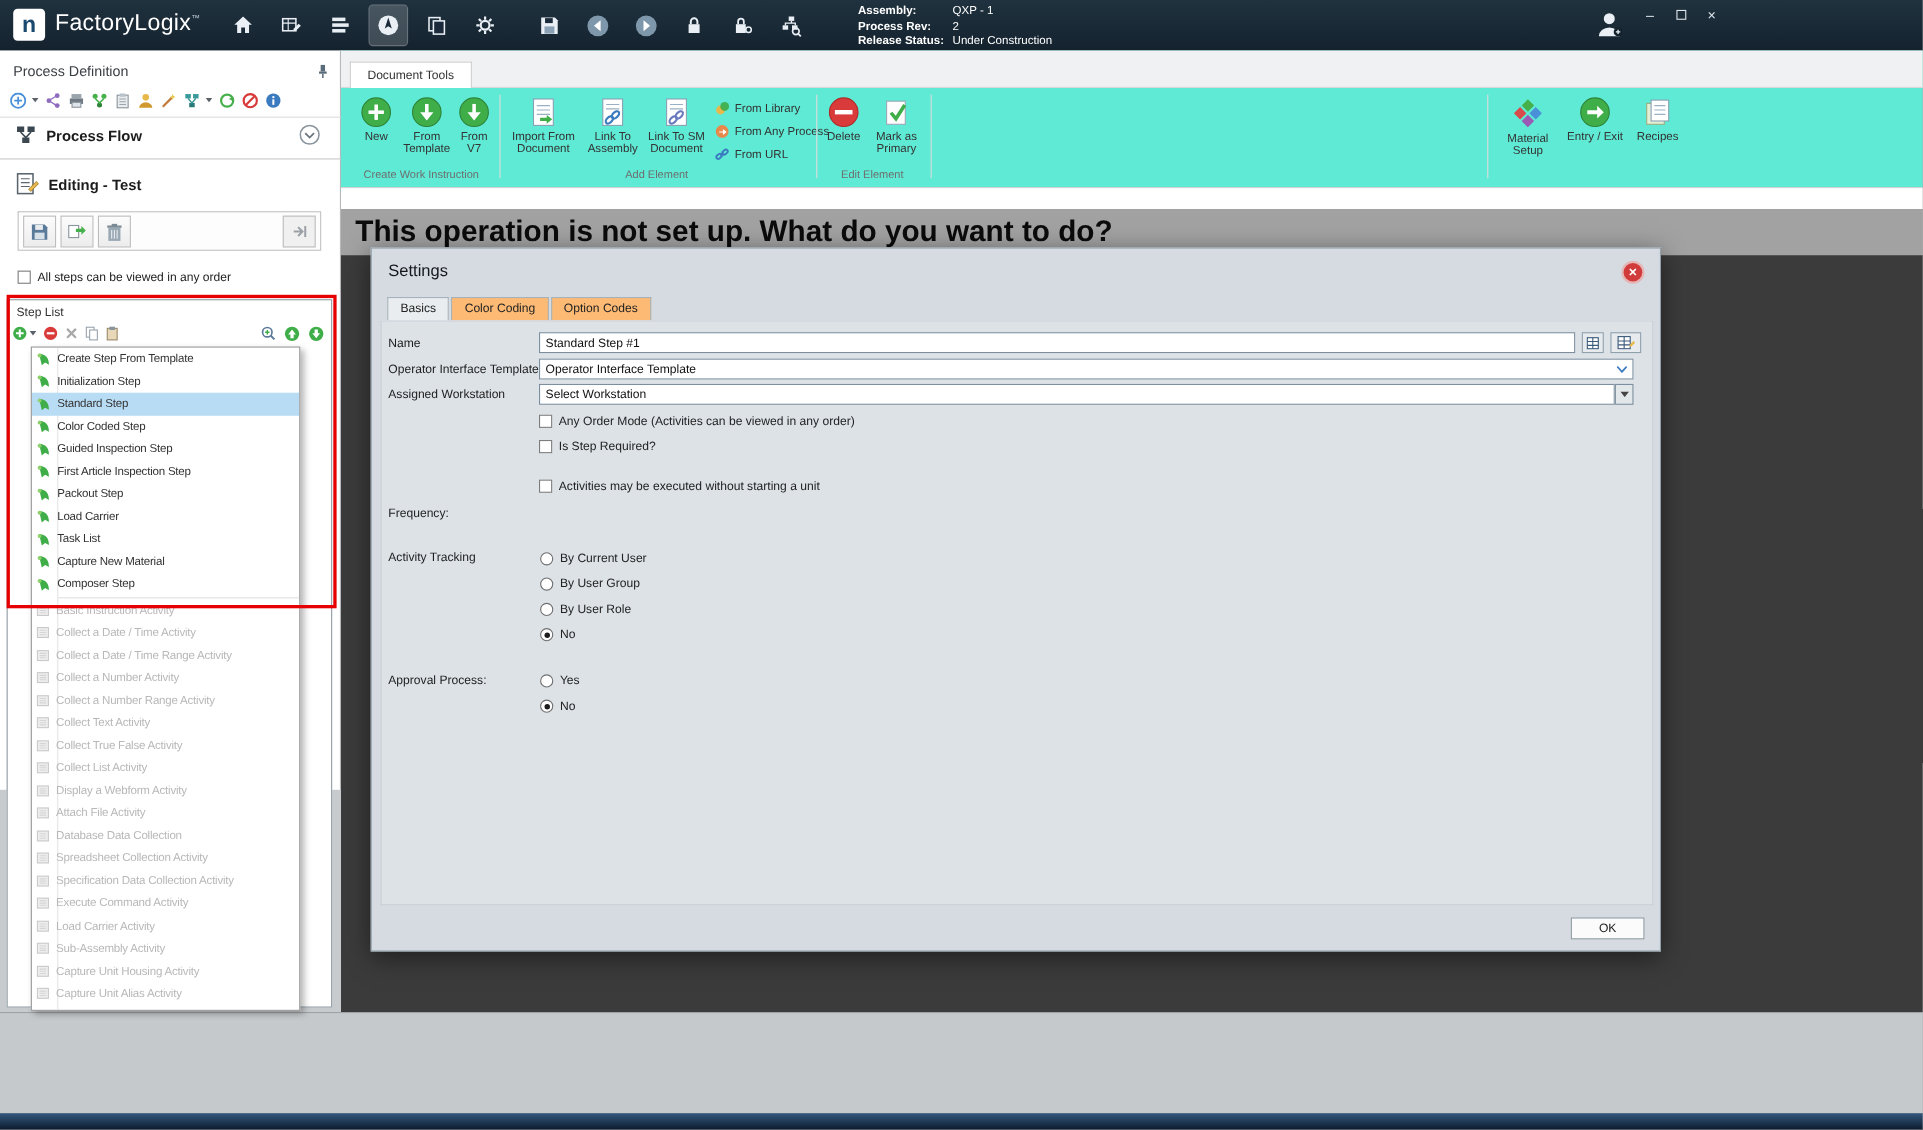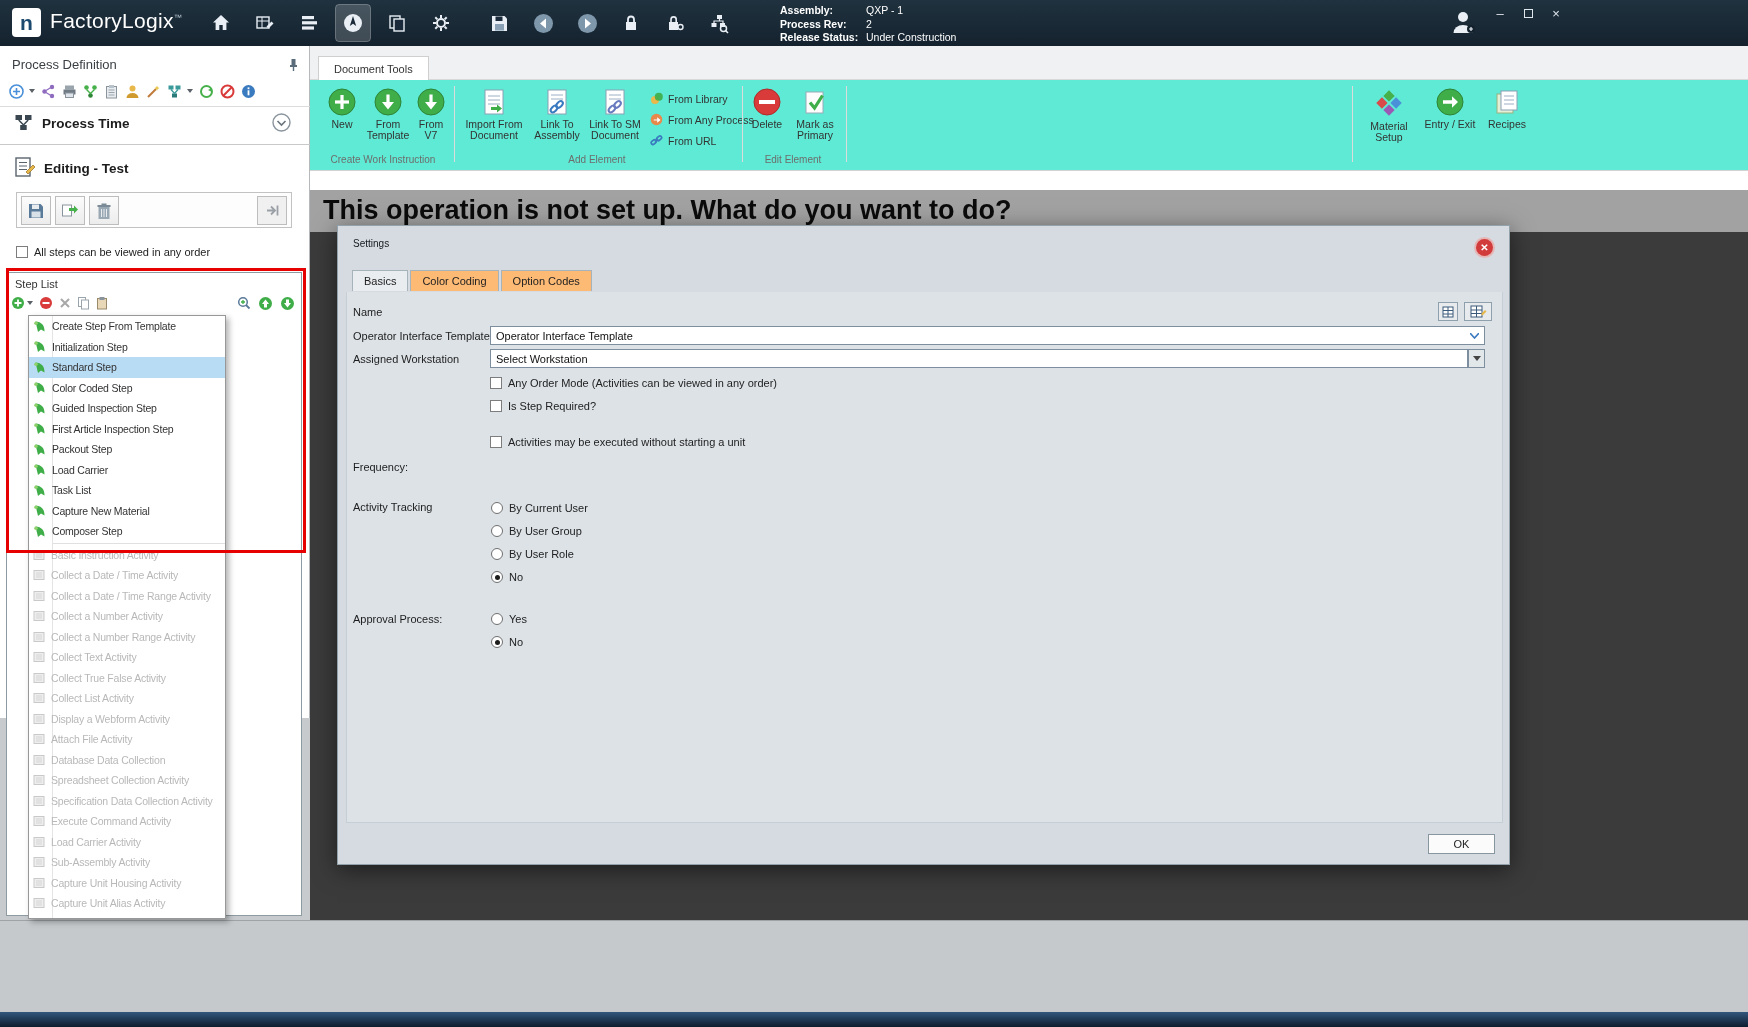--- a/index.html
+++ b/index.html
@@ -34,21 +34,21 @@
   .sect-divider{left:0;top:98px;width:310px;border-top:1px solid #c9c9c9}
   .btn-box{left:16px;top:146px;width:276px;height:36px;border:1px solid #c2c2c2;background:#fdfdfd}
   .sq-btn{position:absolute;top:3px;width:30px;height:29px;border:1px solid #bdbdbd;background:linear-gradient(#fcfcfc,#ececec);display:flex;align-items:center;justify-content:center;cursor:pointer}
   .cb{width:12px;height:12px;border:1px solid #7d7d7d;background:#fff;display:inline-block;flex:none}
   .lbl11{font-size:11px;color:#222}
   .steplist-box{left:6px;top:226px;width:296px;height:644px;border:1px solid #8f9ba3;background:#fff}
   .sl-toolbar{position:absolute;left:4px;top:20px;height:20px;display:flex;gap:6px;align-items:center}
   .sl-right{position:absolute;right:6px;top:20px;height:20px;display:flex;gap:7px;align-items:center}
 
   
-  #step-menu{left:28px;top:315px;width:198px;height:604px;background:#fff;border:1px solid #989898;box-shadow:3px 3px 6px rgba(0,0,0,.3);z-index:15;overflow:hidden}
+  #step-menu{left:28px;top:315px;width:245px;height:604px;background:#fff;border:1px solid #989898;box-shadow:3px 3px 6px rgba(0,0,0,.3);z-index:15;overflow:hidden}
   #step-menu:before{content:"";position:absolute;left:23px;top:0;bottom:0;width:1px;background:#e4e4e4}
   .m-item{height:20.5px;display:flex;align-items:center;gap:6px;padding-left:4px;font-size:10.5px;letter-spacing:-.2px;color:#333;white-space:nowrap;cursor:pointer;position:relative}
   .m-item.sel{background:#b9dcf5}
   .m-item.dis{color:#b8b8b8;cursor:default}
   .m-sep{border-top:1px solid #e0e0e0;margin:1px 0 1px 24px}
 
   
   #red-rect{left:6px;top:268px;width:300px;height:285px;border:3px solid #e60000;z-index:30;pointer-events:none}
 
   
@@ -61,21 +61,21 @@
   .small-row{position:absolute;display:flex;align-items:center;gap:5px;font-size:10.5px;color:#333;cursor:pointer}
 
   
   #white-strip{left:310px;top:171px;width:1438px;height:19px;background:#fff}
   #head-strip{left:310px;top:190px;width:1438px;height:42px;background:#a2a2a2;overflow:hidden}
   #main-dark{left:310px;top:232px;width:1438px;height:688px;background:#3b3b3b}
   .big-heading{position:absolute;left:13px;top:5px;font-size:27px;font-weight:bold;color:#0b0b0b;white-space:nowrap}
 
   
   #dialog{left:337px;top:225px;width:1173px;height:640px;background:#d6dbe1;border:1px solid #93a1ab;box-shadow:0 5px 22px rgba(0,0,0,.5);z-index:40}
-  .dlg-title{position:absolute;left:15px;top:12px;font-size:10px;color:#14181c}
+  .dlg-title{position:absolute;left:15px;top:12px;font-size:15px;color:#14181c}
   .dlg-close{position:absolute;right:16px;top:13px;width:17px;height:17px;border-radius:50%;background:#d23b3b;box-shadow:0 0 0 2px #e6b6b6;color:#fff;font-size:10px;font-weight:bold;display:flex;align-items:center;justify-content:center;cursor:pointer}
   .dtabs{position:absolute;left:14px;top:44px;display:flex}
   .dtab{padding:4px 11px;font-size:11px;color:#222;border:1px solid #a7b3bb;border-bottom:none;background:#fdba74;margin-right:2px;cursor:pointer}
   .dtab.active{background:#e9edf0}
   .dtab-line{position:absolute;left:8px;top:66px;width:1157px;height:1px;background:#a7b3bb}
   .dlg-content{position:absolute;left:8px;top:66px;width:1157px;height:531px;background:#dde2e7;border:1px solid #c6cfd5;border-top:none}
   .f-label{position:absolute;font-size:11px;color:#1d1d1d}
   .f-input{position:absolute;height:19px;background:#fff;border:1px solid #7d8f9e;font-size:11px;color:#111;display:flex;align-items:center;padding:0 5px;overflow:hidden;white-space:nowrap}
   .combo-chev{position:absolute;right:5px;top:6px}
   .dd-btn{position:absolute;width:17px;height:19px;background:#e2e7ea;border:1px solid #7d8f9e;display:flex;align-items:center;justify-content:center;cursor:pointer}
@@ -307,21 +307,21 @@
   <div class="abs lp-row-divider"></div>
 
   <span class="abs" style="left:14px;top:67px">
     <svg width="19" height="19">
         <rect x="1.5" y="2" width="6.5" height="5" fill="#3a4750"></rect>
         <rect x="11" y="2" width="6.5" height="5" fill="#3a4750"></rect>
         <rect x="6.2" y="12" width="6.5" height="5" fill="#3a4750"></rect>
         <path d="M4.7 7 L9.5 12 L14.2 7" stroke="#3a4750" fill="none" stroke-width="1.5"></path>
       </svg>
   </span>
-  <div class="abs pflow-label" style="left:42px;top:70px">Process Time</div>
+  <div class="abs pflow-label" style="left:42px;top:70px">Process Flow</div>
   <span class="abs" style="left:272px;top:67px;cursor:pointer">
     <svg width="19" height="19">
         <circle cx="9.5" cy="9.5" r="8.5" fill="none" stroke="#8a949d" stroke-width="1.4"></circle>
         <path d="M5.5 8 L9.5 12 L13.5 8" stroke="#6a747d" fill="none" stroke-width="1.6"></path>
       </svg>
   </span>
 
   <div class="abs sect-divider"></div>
 
   <span class="abs" style="left:14px;top:110px">
@@ -830,20 +830,23 @@
 
   <div class="dtabs">
     <span class="dtab active">Basics</span>
     <span class="dtab">Color Coding</span>
     <span class="dtab">Option Codes</span>
   </div>
   <div class="dtab-line"></div>
   <div class="dlg-content"></div>
 
   <div class="f-label" style="left:15px;top:80px">Name</div>
+  <div class="f-input" style="left:152px;top:76px;width:942px">
+      <span>Standard Step #1</span>
+    </div>
   <div class="mini-btn" style="left:1100px;top:76px">
       <svg width="12" height="12">
         <g stroke="#3a5a7a" stroke-width="1">
           <rect x="1" y="1" width="10" height="10" fill="#fff"></rect>
           <line x1="1" y1="4.5" x2="11" y2="4.5"></line>
           <line x1="1" y1="8" x2="11" y2="8"></line>
           <line x1="6" y1="1" x2="6" y2="11"></line>
         </g>
       </svg>
     </div>

